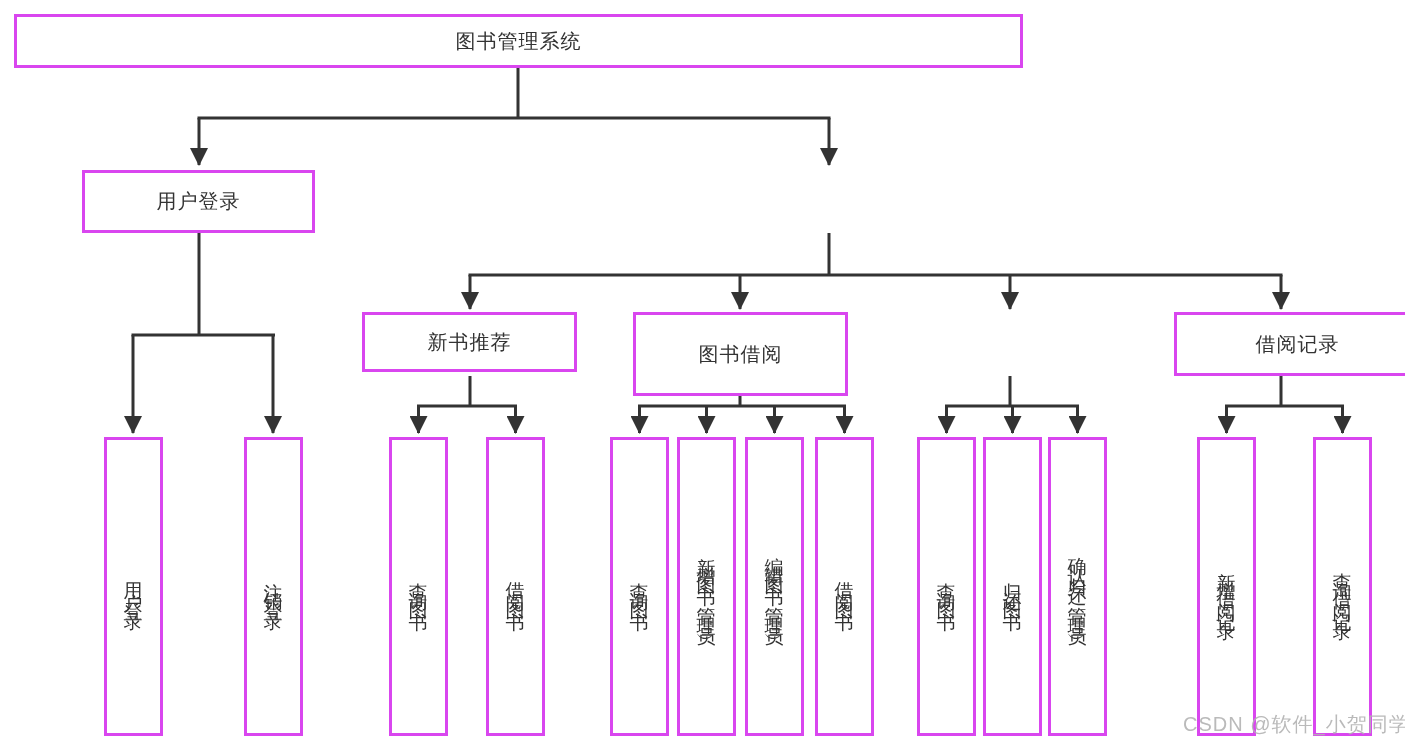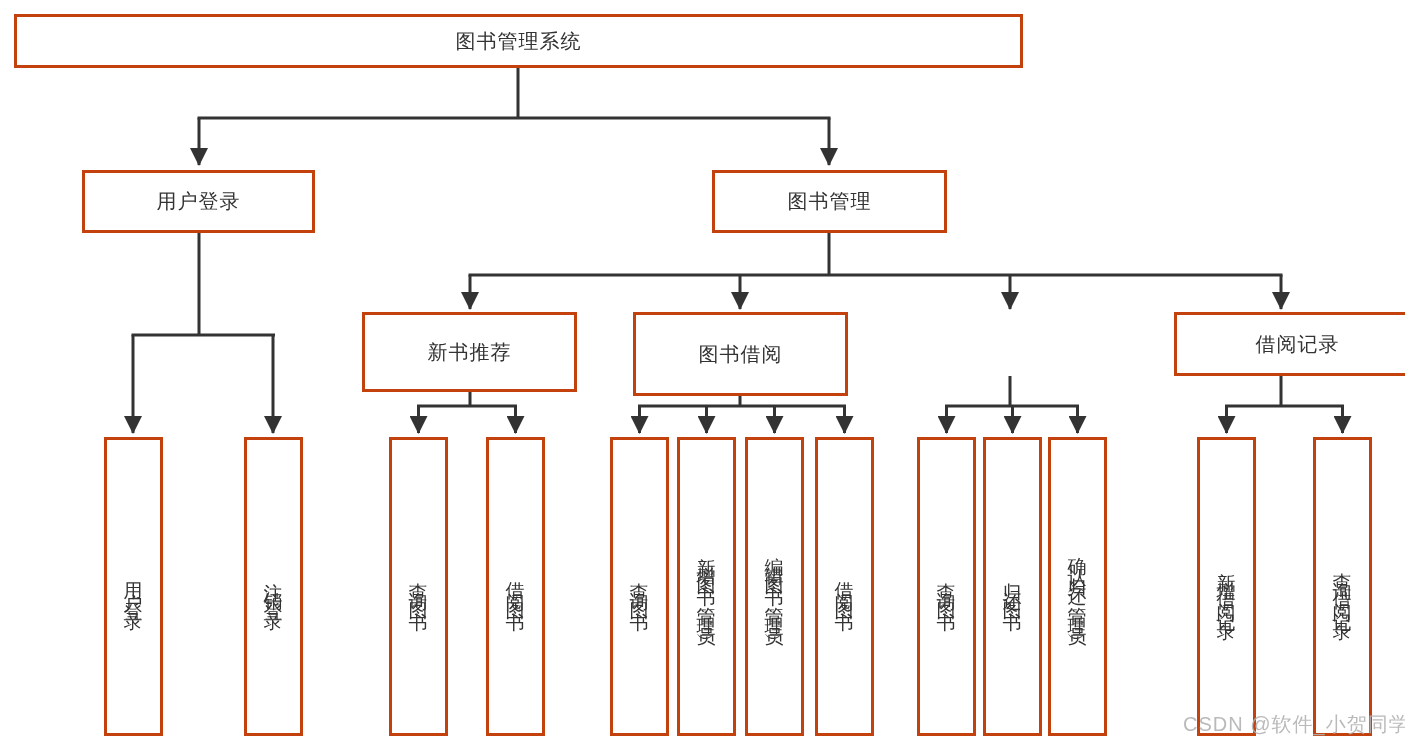--- a/index.html
+++ b/index.html
@@ -3,21 +3,21 @@
 <meta charset="utf-8">
 <style>
   html,body { margin:0; padding:0; background:#ffffff; }
   .stage {
     position:relative; width:1405px; height:747px; background:#ffffff;
     font-family:"Liberation Sans","DejaVu Sans",sans-serif; overflow:hidden;
   }
   .wires { position:absolute; left:0; top:0; z-index:1; }
   .box {
     position:absolute; z-index:2; box-sizing:border-box;
-    background:#ffffff; border:3px solid #c2410c;
+    background:#ffffff; border:3px solid #d946ef;
     display:flex; align-items:center; justify-content:center;
     color:#333333;
   }
   .box.h span { font-size:20px; letter-spacing:1px; white-space:nowrap; }
   .box.v span {
     writing-mode:vertical-rl; font-size:19px; line-height:1;
     letter-spacing:10px; white-space:nowrap;
   }
   .watermark {
     position:absolute; z-index:5; left:1183px; top:711px;
@@ -73,25 +73,22 @@
     </g>
   </svg>
 
   <div class="box h" style="left:14px;top:14px;width:1009px;height:54px">
     <span>图书管理系统</span>
   </div>
 
   <div class="box h" style="left:82px;top:170px;width:233px;height:63px">
     <span>用户登录</span>
   </div>
-  <div class="box h" style="left:712px;top:170px;width:235px;height:63px">
-    <span>图书管理</span>
-  </div>
 
-  <div class="box h" style="left:362px;top:312px;width:215px;height:80px">
+  <div class="box h" style="left:362px;top:312px;width:215px;height:60px">
     <span>新书推荐</span>
   </div>
   <div class="box h" style="left:633px;top:312px;width:215px;height:84px">
     <span>图书借阅</span>
   </div>
   <div class="box h" style="left:1174px;top:312px;width:247px;height:64px">
     <span>借阅记录</span>
   </div>
 
   <div class="box v" style="left:104px;top:437px;width:59px;height:299px">

